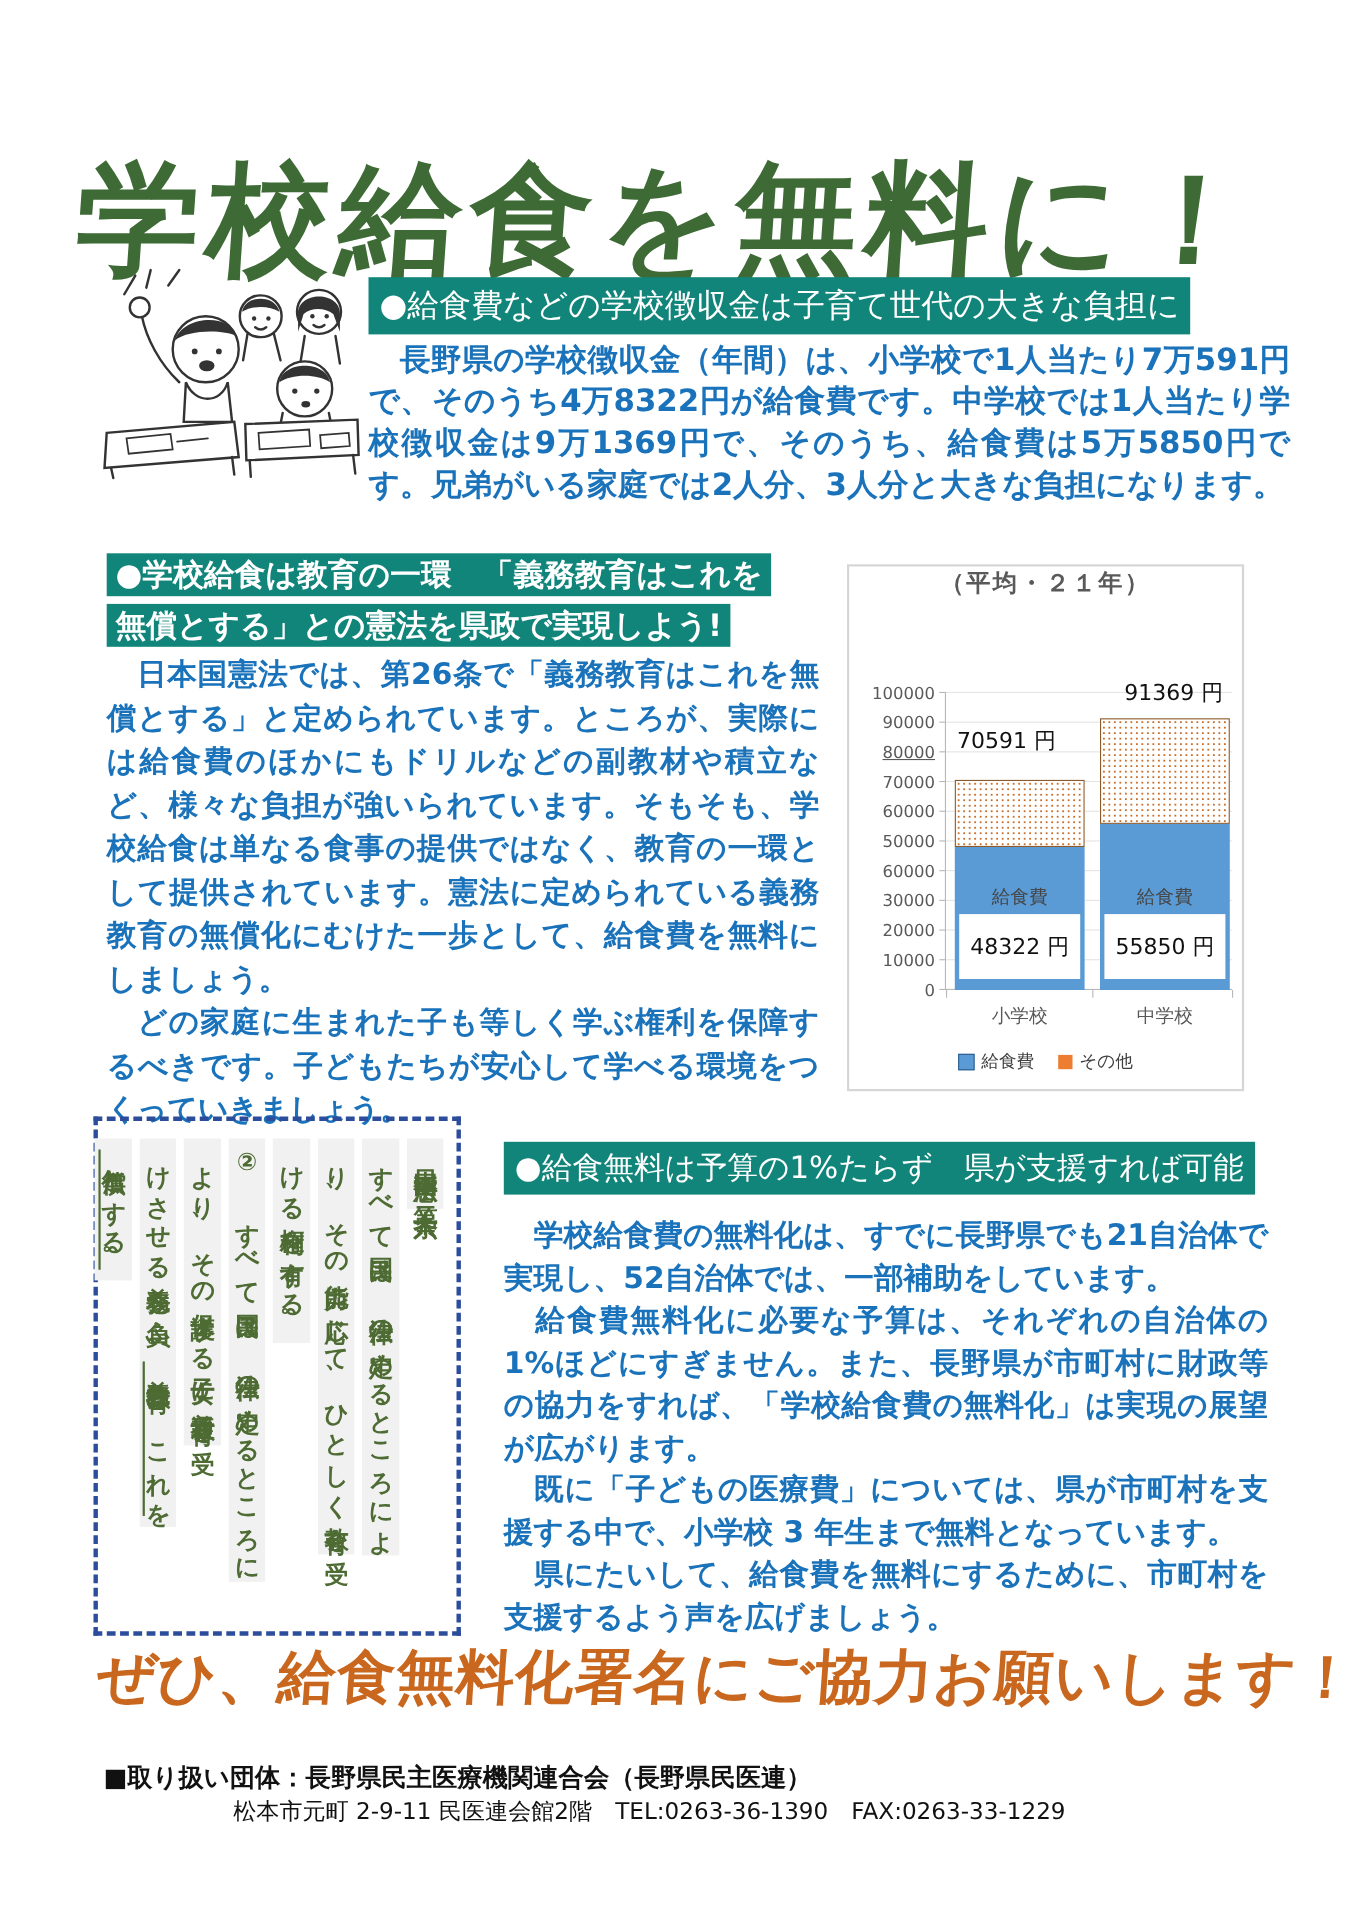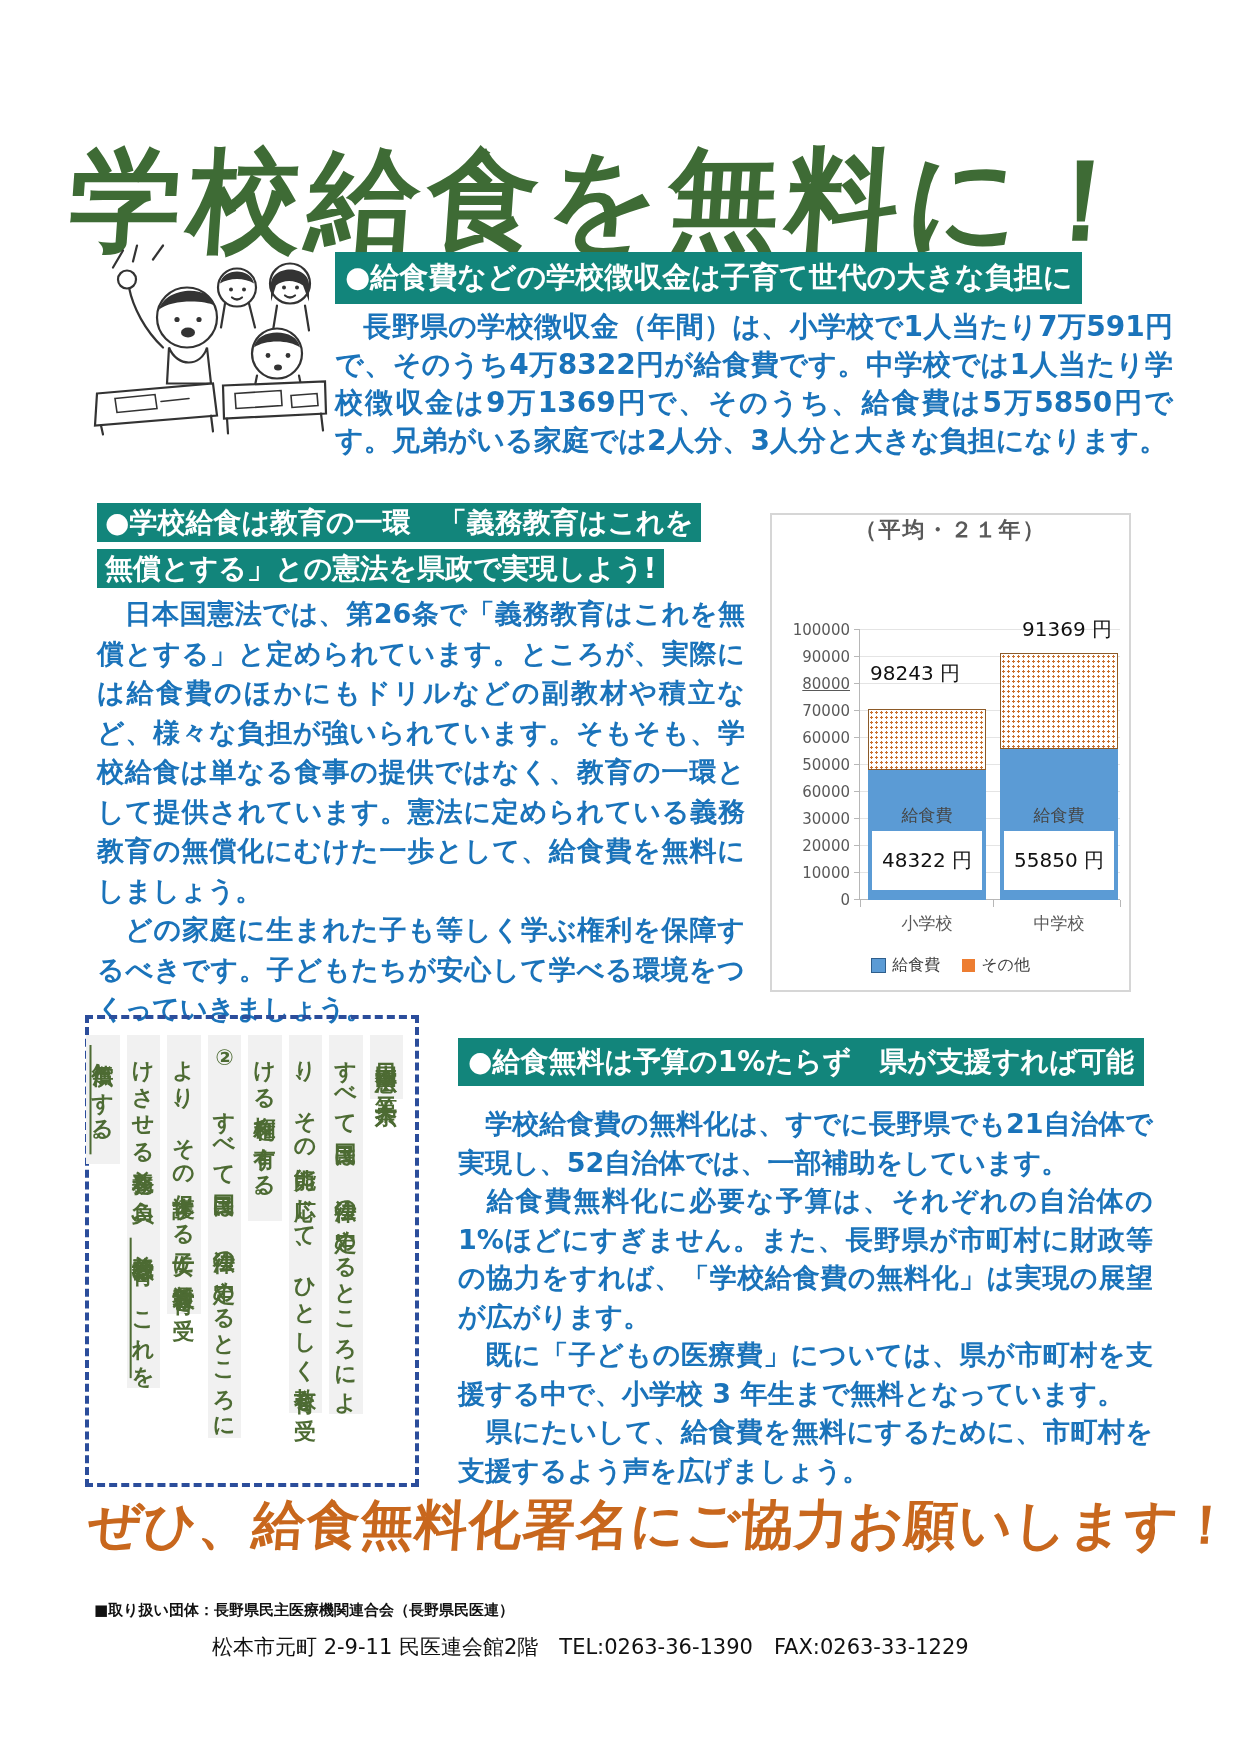--- a/index.html
+++ b/index.html
@@ -5,21 +5,21 @@
   html,body{margin:0;padding:0;background:#fff;}
   #page{position:relative;width:1241px;height:1754px;background:#fff;overflow:hidden;
         font-family:"DejaVu Sans","Liberation Sans",sans-serif;}
   
   .title{position:absolute;left:70px;top:58px;width:1130px;font-size:112px;line-height:1.2;
          font-weight:900;color:var(--title-green);letter-spacing:7px;transform:skewX(-4deg);
          white-space:nowrap;}
   
   .illus{position:absolute;left:85px;top:233px;width:245px;height:205px;}
   
-  .teal{background:var(--teal);color:#fff;font-weight:700;}
+  .teal{background:var(--teal);color:#fff;font-weight:400;}
   .s1h{position:absolute;left:335px;top:252px;font-size:29px;padding:6px 10px;white-space:nowrap;}
   .s2h{position:absolute;left:97px;top:500px;width:600px;font-size:28px;line-height:46px;}
   .s2h span{background:var(--teal);color:#fff;font-weight:800;padding:3px 8px;
             -webkit-box-decoration-break:clone;box-decoration-break:clone;}
   .s3h{position:absolute;left:458px;top:1038px;font-size:28px;padding:5px 10px;white-space:nowrap;}
   
   .blue{color:var(--blue);font-weight:700;text-align:justify;}
   .s1b{position:absolute;left:335px;top:308px;width:838px;font-size:28px;line-height:38px;}
   .s2b{position:absolute;left:97px;top:594px;width:648px;font-size:27px;line-height:39.5px;}
   .s3b{position:absolute;left:458px;top:1105px;width:695px;font-size:27px;line-height:38.5px;}
@@ -56,21 +56,21 @@
   .jbox{position:absolute;left:85px;top:1015px;width:334px;height:472px;box-sizing:border-box;
         border:4px dashed var(--navy);padding:16px 12px;}
   .jcols{display:flex;flex-direction:row-reverse;justify-content:flex-start;align-items:flex-start;
          gap:7px;height:100%;}
   .jcol{writing-mode:vertical-rl;text-orientation:upright;background:#f1f1f1;color:var(--cgreen);
         font-size:22px;font-weight:700;line-height:1.25;letter-spacing:2px;padding:10px 3px;}
   .jcol .u{text-decoration:underline;text-decoration-thickness:2px;text-underline-position:left;}
   
   .cta{position:absolute;left:88px;top:1490px;font-size:53px;font-weight:900;color:var(--orange);
        transform:skewX(-4deg);white-space:nowrap;letter-spacing:1px;}
-  .f1{position:absolute;left:94px;top:1601px;font-size:15px;color:#111;font-weight:600;}
+  .f1{position:absolute;left:94px;top:1601px;font-size:23px;color:#111;font-weight:600;}
   .f2{position:absolute;left:212px;top:1633px;font-size:21px;color:#111;font-weight:500;}
 </style>
 </head>
 <body>
 
 <div id="page" style="--title-green: #3e6b35; --teal: #12857b; --blue: #1a73ba; --orange: #c8671d; --cgreen: #4d6b33; --navy: #2b4d9b; --bar-blue: #5b9bd5; --bar-orange: #ed7d31;">
 
   <h1 class="title">学校給食を無料に！</h1>
 
   <svg class="illus" viewBox="0 0 245 200" fill="none" stroke="#333" stroke-width="2.2" stroke-linecap="round">
@@ -166,21 +166,21 @@
         <div class="ymark" style="bottom: 90%;"></div>
         <div class="grid" style="bottom: 100%;"></div>
         <div class="ytick" style="bottom: 100%;">100000</div>
         <div class="ymark" style="bottom: 100%;"></div>
         <div class="bar" style="left: 8px;">
           <div class="seg seg-other" style="bottom: 48.322%; height: 22.269%;"></div>
           <div class="seg seg-lunch" style="bottom: 0px; height: 48.322%;">
             <div class="inner"><div class="nm">給食費</div><div class="bx">48322 円</div></div>
           </div>
         </div>
-        <div class="total" style="left: 10px; bottom: calc(70.591% + 22px);">98243 円</div>
+        <div class="total" style="left: 10px; bottom: calc(70.591% + 22px);">70591 円</div>
         <div class="xtick" style="left: 8px;">小学校</div>
         <div class="bar" style="left: 140px;">
           <div class="seg seg-other" style="bottom: 55.85%; height: 35.519%;"></div>
           <div class="seg seg-lunch" style="bottom: 0px; height: 55.85%;">
             <div class="inner"><div class="nm">給食費</div><div class="bx">55850 円</div></div>
           </div>
         </div>
         <div class="total" style="left: 162px; bottom: calc(91.369% + 10px);">91369 円</div>
         <div class="xtick" style="left: 140px;">中学校</div>
         <div class="xdiv" style="left: 0px;"></div>

